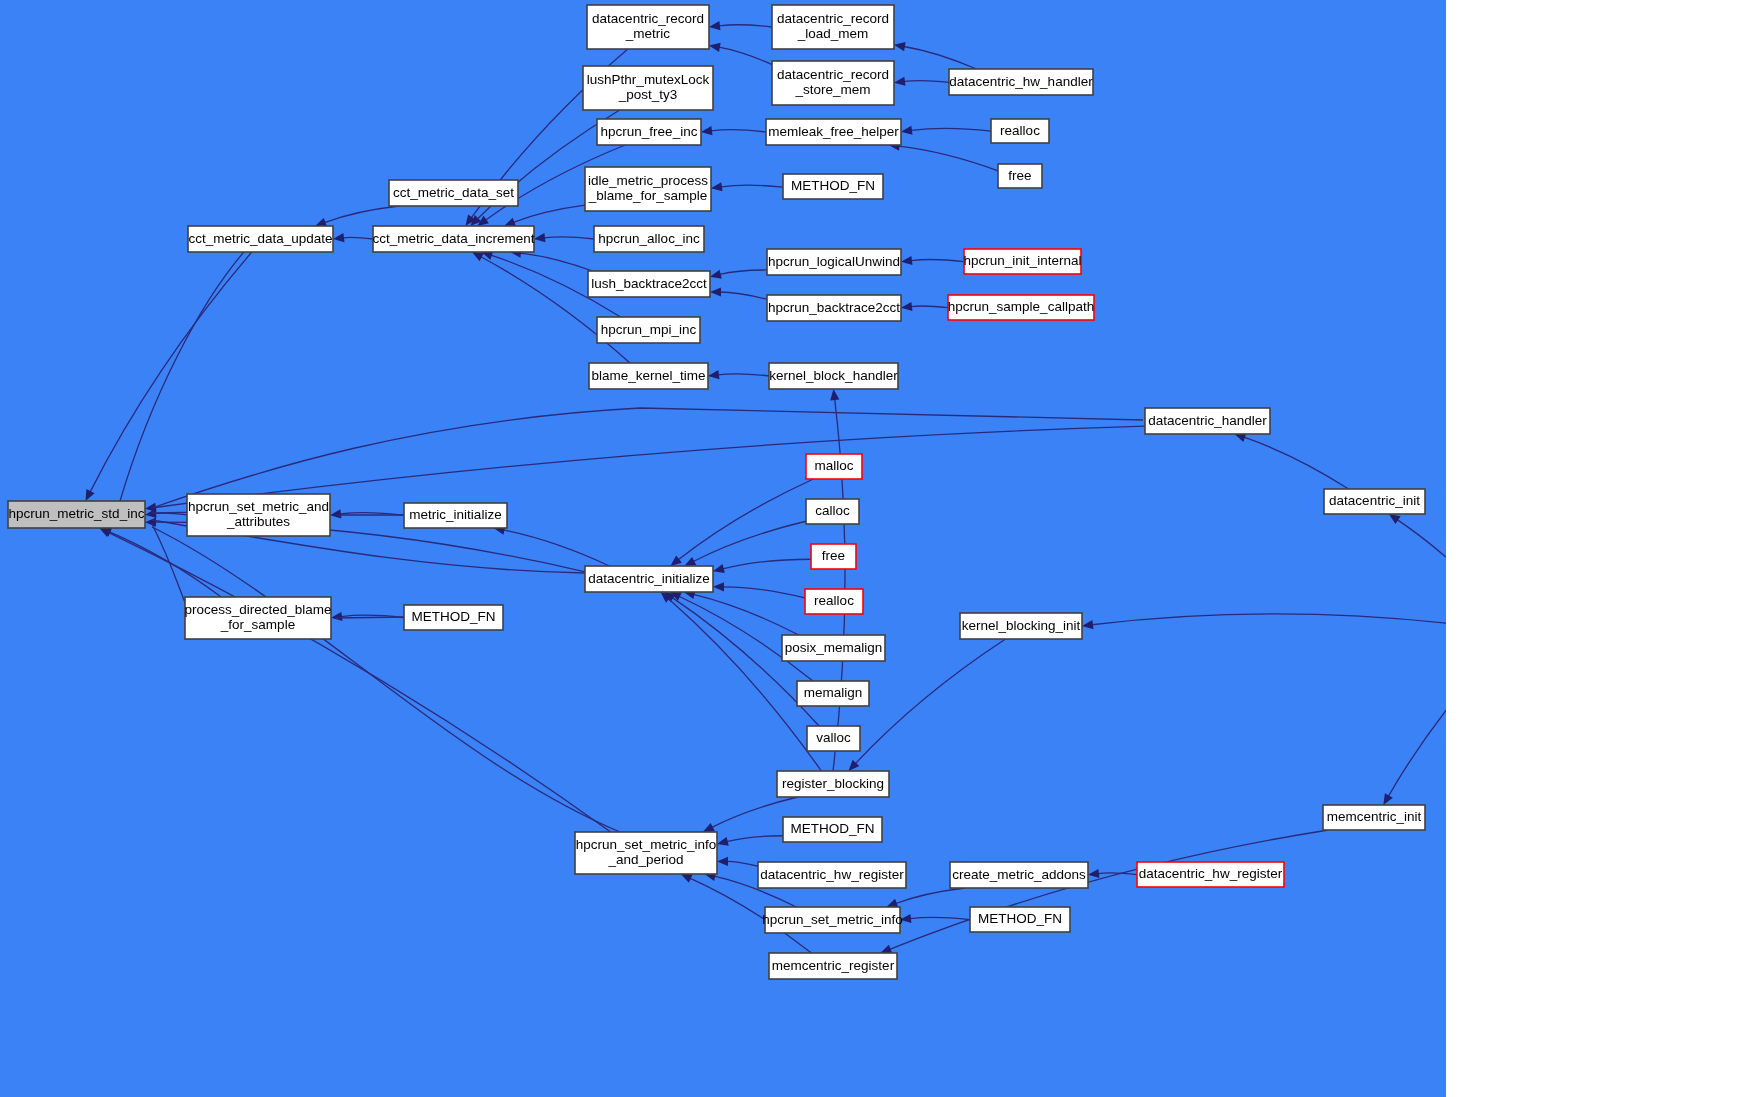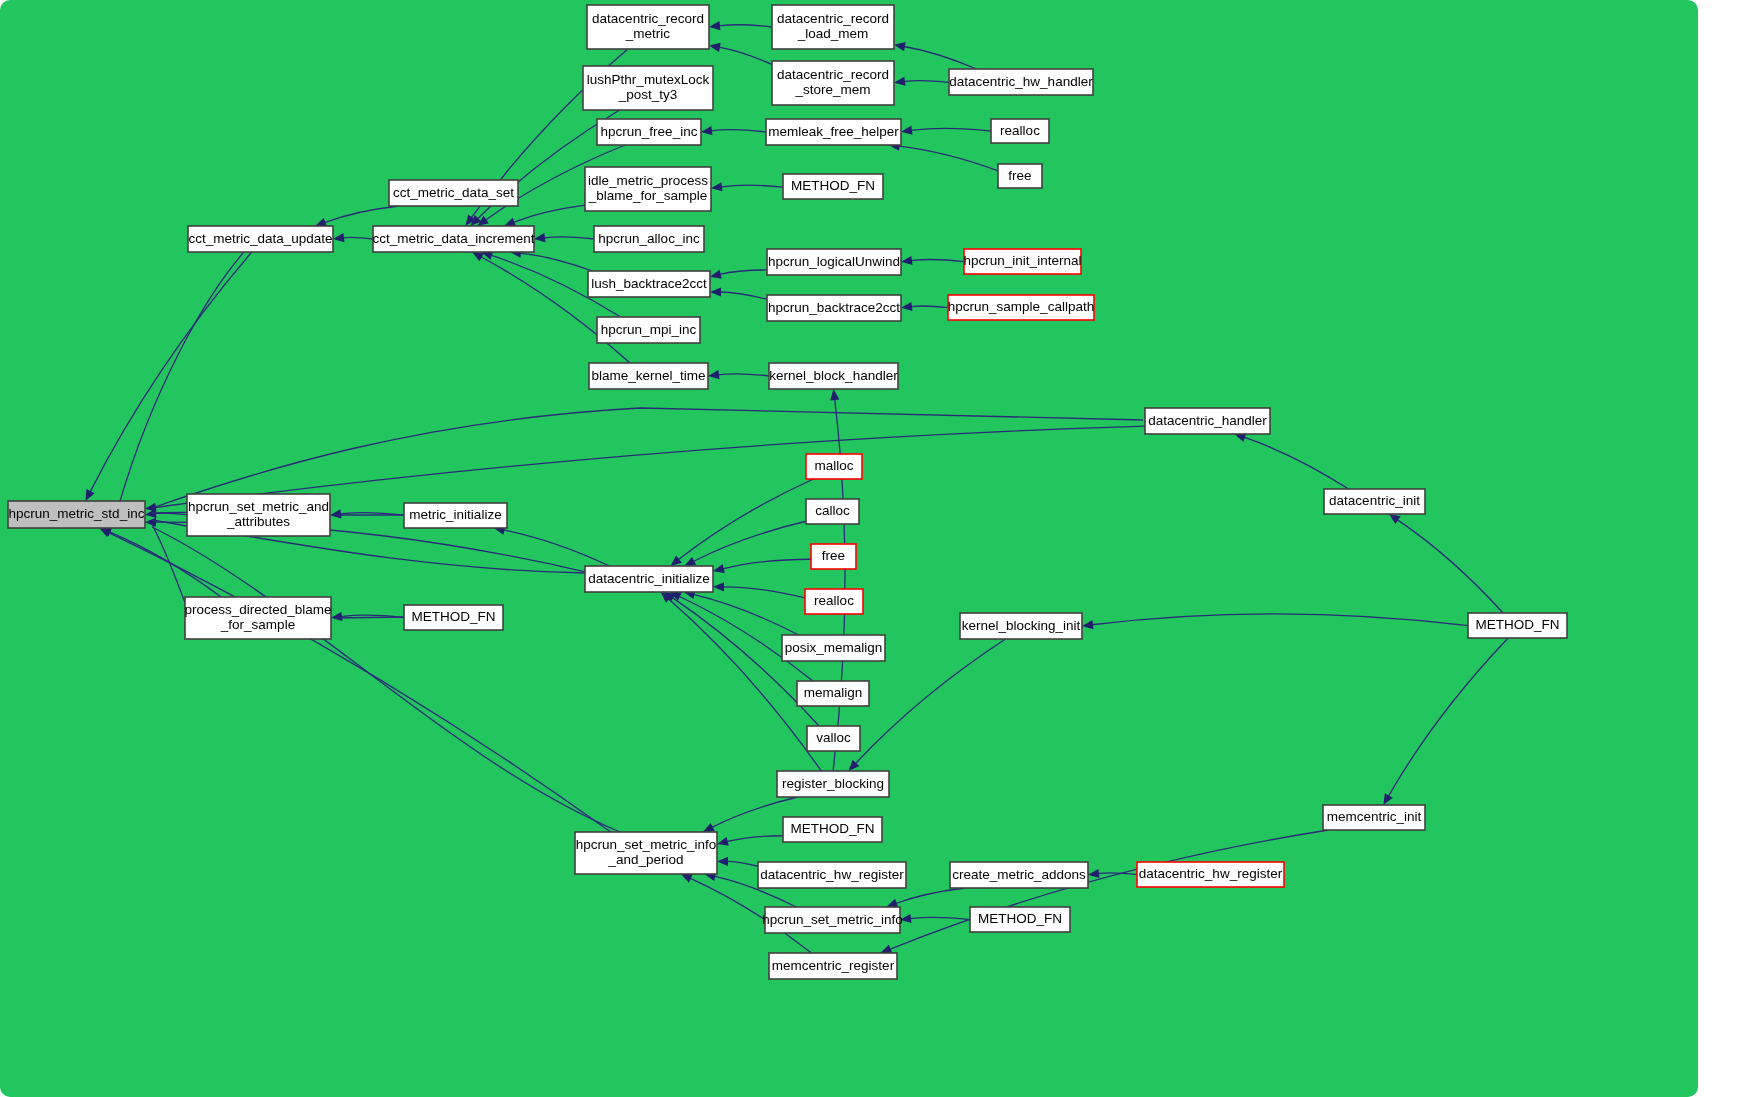--- a/index.html
+++ b/index.html
@@ -2,26 +2,25 @@
 <html><head>
 <meta charset="utf-8">
 <style>
   html, body {
     margin: 0;
     padding: 0;
     background: #ffffff;
   }
   #canvas-wrap {
     position: relative;
-    width: 1698px;
+    width: 1446px;
     height: 1097px;
-    background: #22c55e;
+    background: #3b82f6;
     overflow: hidden;
     font-family: "Liberation Sans", sans-serif;
-    border-radius: 10px;
   }
   svg#graph {
     position: absolute;
     left: 0;
     top: 0;
     width: 1749px;
     height: 1097px;
     display: block;
   }
   .node-rect {

